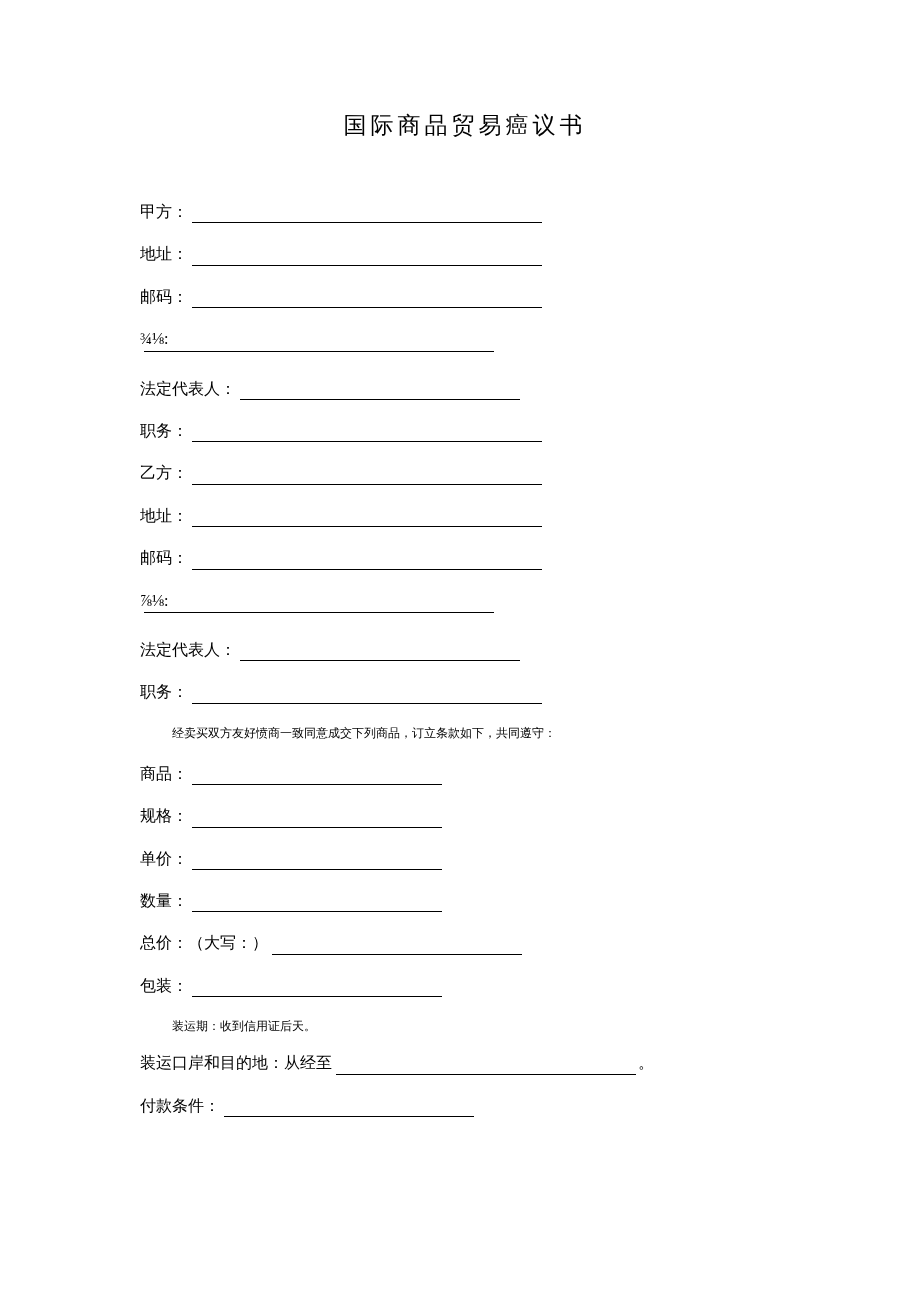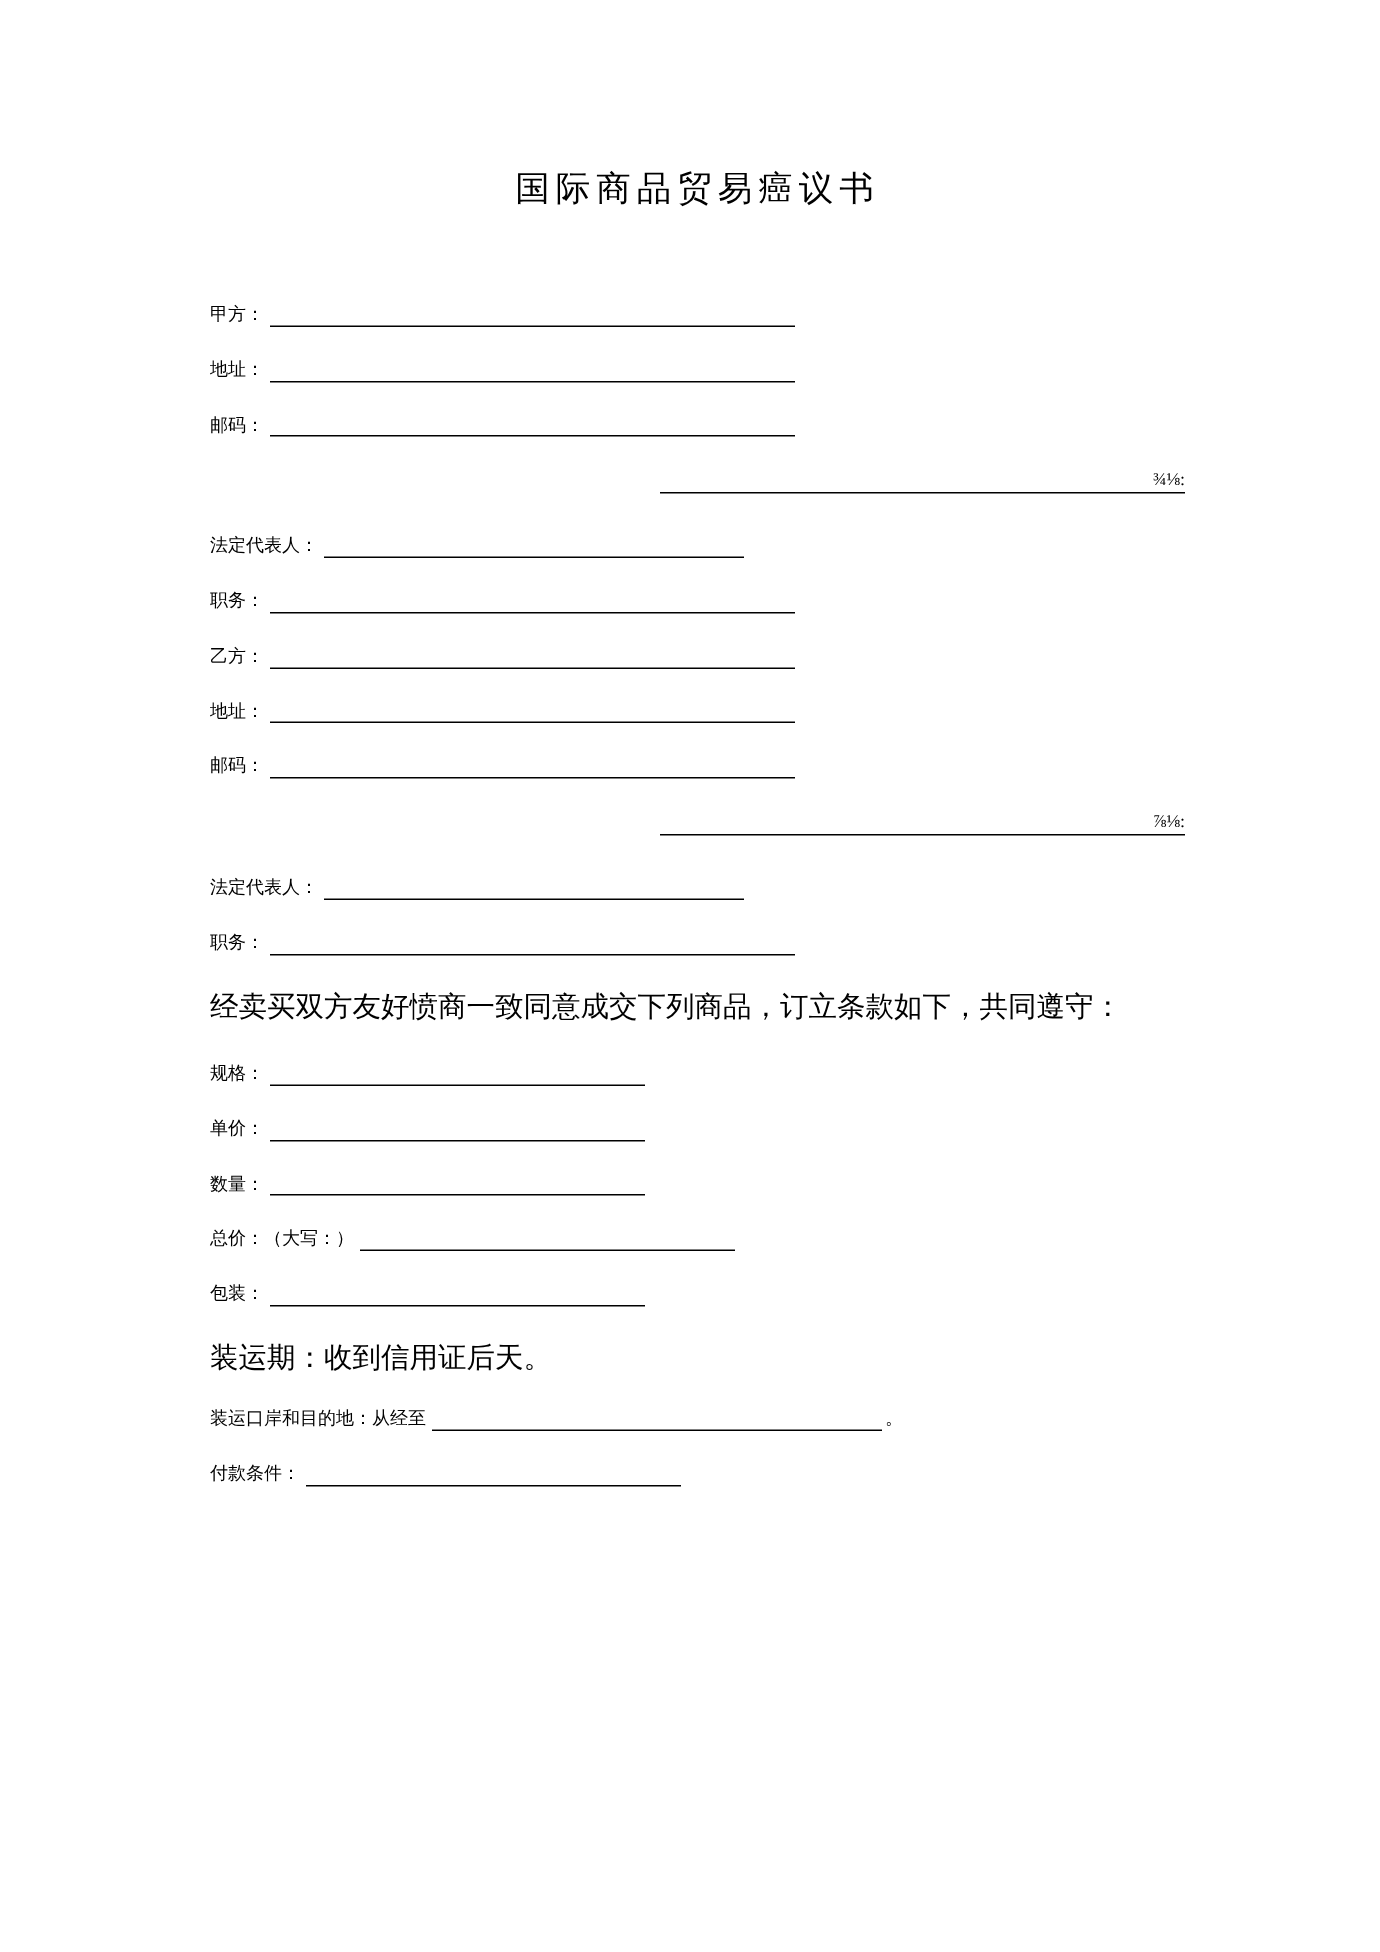--- a/index.html
+++ b/index.html
@@ -26,40 +26,40 @@
       font-family: "SimSun", "宋体", serif;
     }
     .subtitle {
       font-size: 16px;
       margin-bottom: 24px;
       padding-left: 48px;
       font-family: "SimSun", "宋体", serif;
     }
     .field-row {
       display: flex;
-      align-items: flex-end;
       margin-bottom: 20px;
-      font-size: 12px;
+      font-size: 16px;
       line-height: 1.4;
     }
     .label {
       white-space: nowrap;
     }
     .blank-line {
       display: inline-block;
       border-bottom: 1px solid #000;
       margin-left: 4px;
     }
     .w-long { width: 350px; }
     .w-med { width: 280px; }
     .w-short { width: 250px; }
     .body-text {
-      font-size: 19px;
+      font-size: 12px;
       margin-bottom: 20px;
       line-height: 1.6;
+      margin-left: 32px;
     }
     .gap-after {
       margin-bottom: 26px;
       flex-direction: column;
     }
     .period {
       margin-left: 2px;
     }
   </style>
 </head>
@@ -115,20 +115,24 @@
     <span class="blank-line w-med"></span>
   </div>
   <div class="field-row">
     <span class="label">职务：</span>
     <span class="blank-line w-long"></span>
   </div>
 
   <div class="body-text">经卖买双方友好愤商一致同意成交下列商品，订立条款如下，共同遵守：</div>
 
   <div class="field-row">
+    <span class="label">商品：</span>
+    <span class="blank-line w-short"></span>
+  </div>
+  <div class="field-row">
     <span class="label">规格：</span>
     <span class="blank-line w-short"></span>
   </div>
   <div class="field-row">
     <span class="label">单价：</span>
     <span class="blank-line w-short"></span>
   </div>
   <div class="field-row">
     <span class="label">数量：</span>
     <span class="blank-line w-short"></span>

